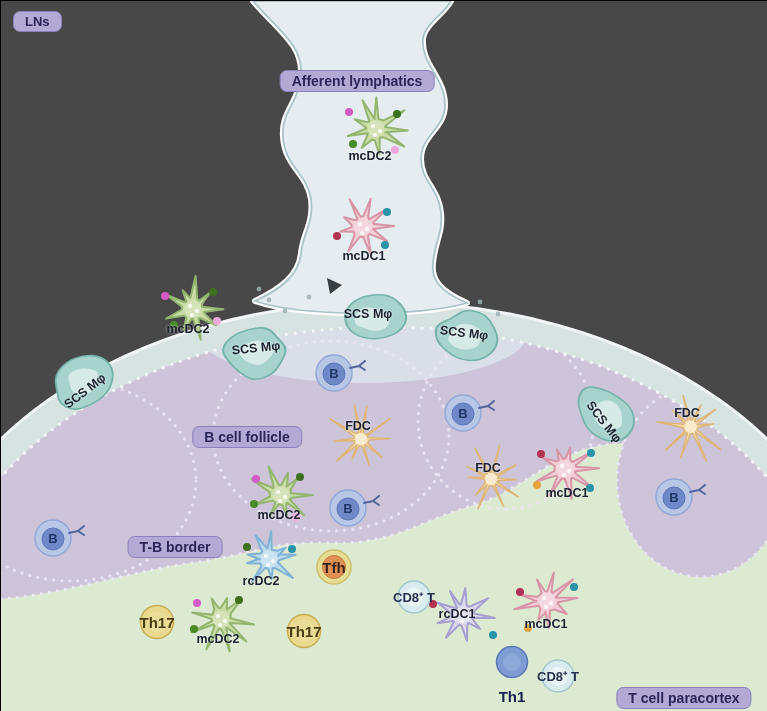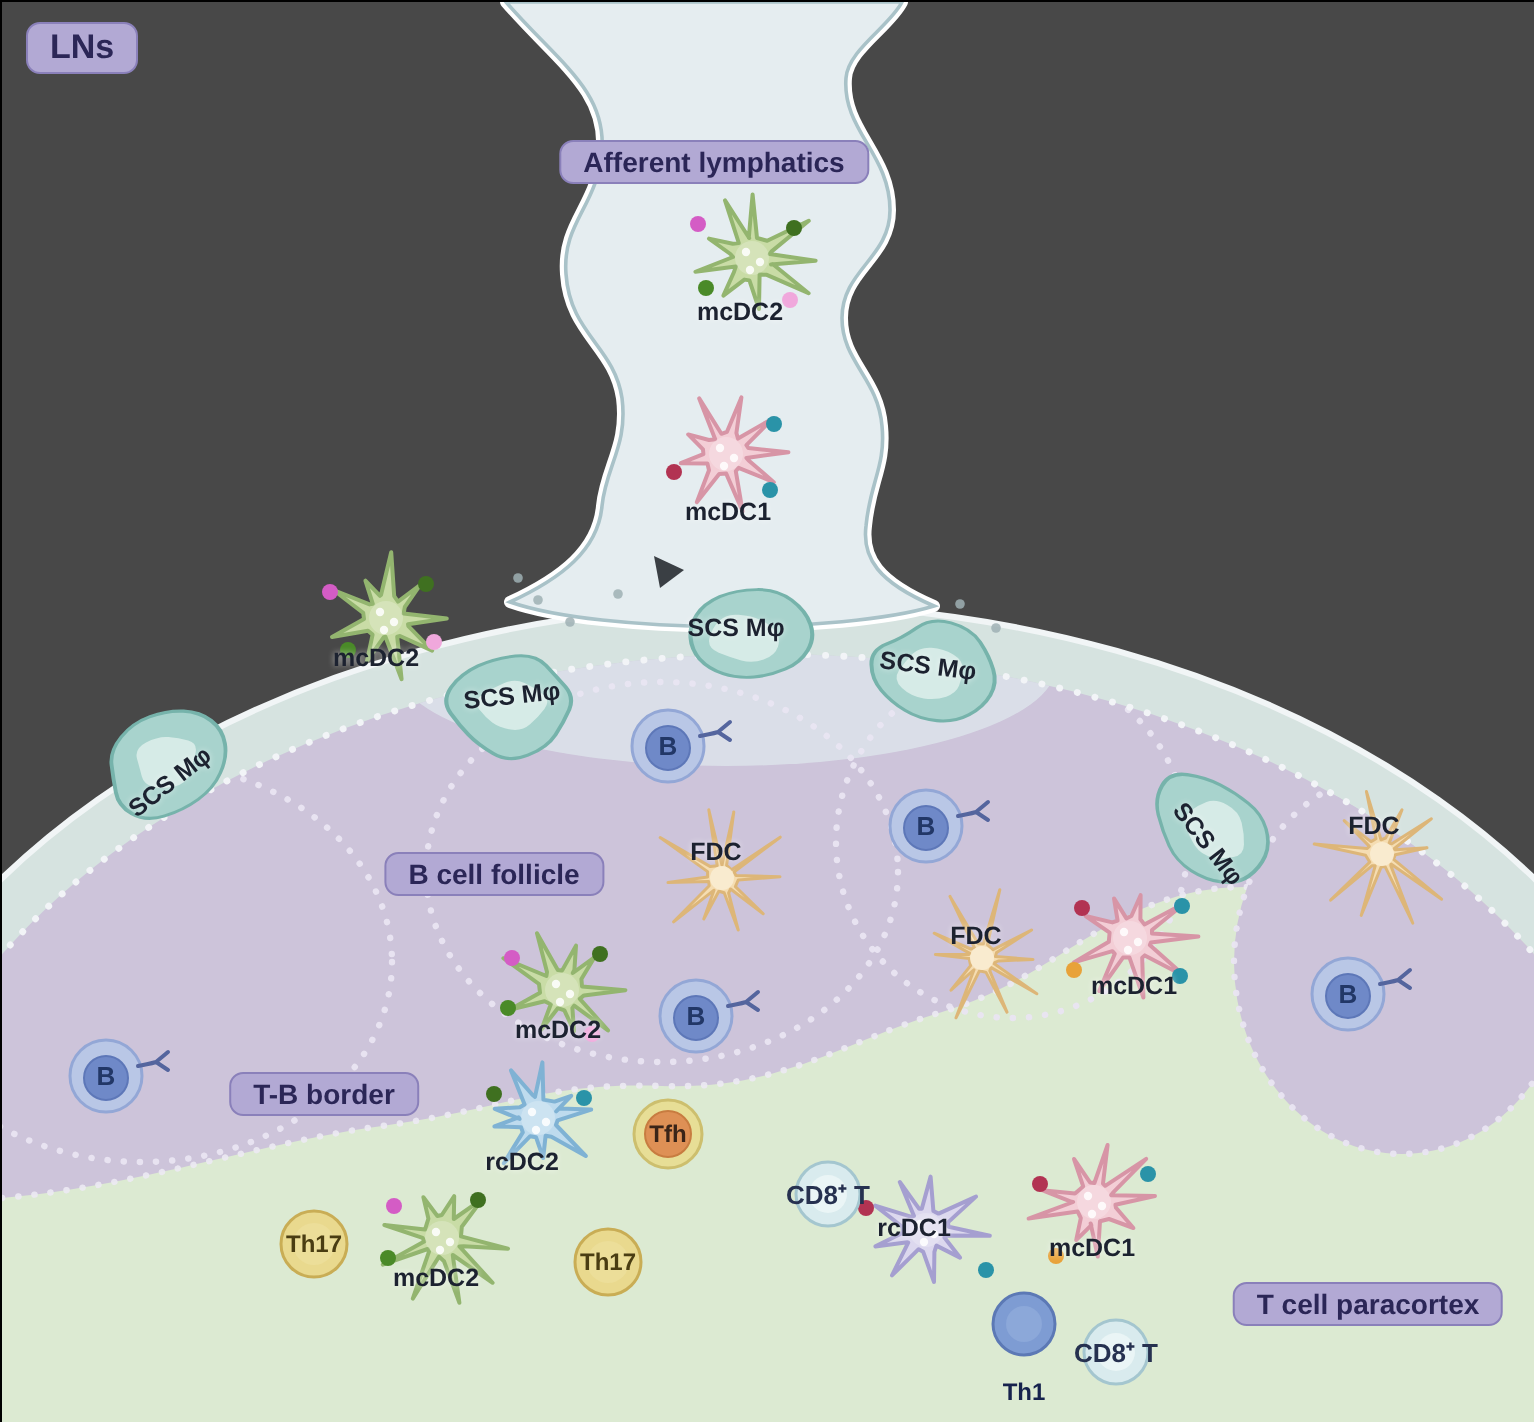--- a/index.html
+++ b/index.html
@@ -6,21 +6,21 @@
   .stage{position:relative;width:767px;height:711px;background:#484848;border:1px solid #000;
          overflow:hidden;font-family:"Liberation Sans",sans-serif;}
   svg{position:absolute;left:0;top:0;}
   .box{position:absolute;background:#b2a9d4;border:1.5px solid #8a80ba;border-radius:7px;
        padding:2px 11px;font-weight:700;font-size:14px;color:#2b2657;white-space:nowrap;z-index:5;}
   .boxc{transform:translate(-50%,-50%);}
   .cl{position:absolute;font-weight:700;font-size:12.5px;color:#1c2230;white-space:nowrap;
       transform:translate(-50%,-50%);text-shadow:0 0 3px rgba(255,255,255,.6);z-index:4;}
   .bl{position:absolute;font-weight:700;font-size:13px;color:#223767;transform:translate(-50%,-50%);
       white-space:nowrap;z-index:4;}
-  .tl{position:absolute;font-weight:700;font-size:12px;color:#263150;transform:translate(-50%,-50%);
+  .tl{position:absolute;font-weight:700;font-size:15px;color:#263150;transform:translate(-50%,-50%);
       white-space:nowrap;z-index:4;}
   .tl.sm{font-size:13px;}
   .tl.tfh{color:#3a2418;}
   .tl.th17{color:#4a3d12;}
   .tl.th1{color:#16224d;}
 </style>
 </head>
 <body>
 
 <div class="stage">
@@ -219,25 +219,25 @@
       <g transform="translate(557,675) rotate(0) scale(1,1)">
         <circle r="16" fill="#d9ebee" stroke="#a4c6cf" stroke-width="1.5"></circle>
         <circle r="9.5" fill="#eef7f8" opacity="0.8"></circle>
       </g>
       <g transform="translate(511,661) rotate(0) scale(1,1)">
         <circle r="15.5" fill="#7e9cd3" stroke="#5c79b5" stroke-width="1.5"></circle>
         <circle r="9" fill="#9ab4e0" opacity="0.5"></circle>
       </g>
     </svg>
 
-  <div class="box" style="left:12px;top:10px;font-size:17px">LNs</div>
+  <div class="box" style="left:12px;top:10px;font-size:13px">LNs</div>
   <div class="box boxc" style="left:246px;top:436px">B cell follicle</div>
   <div class="box boxc" style="left:356px;top:80px">Afferent lymphatics</div>
-  <div class="box boxc" style="left:161px;top:546px">T-B border</div>
-  <div class="box boxc" style="left:683px;top:651px">T cell paracortex</div>
+  <div class="box boxc" style="left:174px;top:546px">T-B border</div>
+  <div class="box boxc" style="left:683px;top:697px">T cell paracortex</div>
 
   <div class="cl" style="left:84px;top:390px;transform:translate(-50%,-50%) rotate(-38deg)">SCS Mφ</div>
   <div class="cl" style="left:255px;top:347px;transform:translate(-50%,-50%) rotate(-6deg)">SCS Mφ</div>
   <div class="cl" style="left:367px;top:313px">SCS Mφ</div>
   <div class="cl" style="left:463px;top:332px;transform:translate(-50%,-50%) rotate(7deg)">SCS Mφ</div>
   <div class="cl" style="left:603px;top:421px;transform:translate(-50%,-50%) rotate(52deg)">SCS Mφ</div>
 
   <div class="cl" style="left:369px;top:155px">mcDC2</div>
   <div class="cl" style="left:363px;top:255px">mcDC1</div>
   <div class="cl" style="left:187px;top:328px">mcDC2</div>

